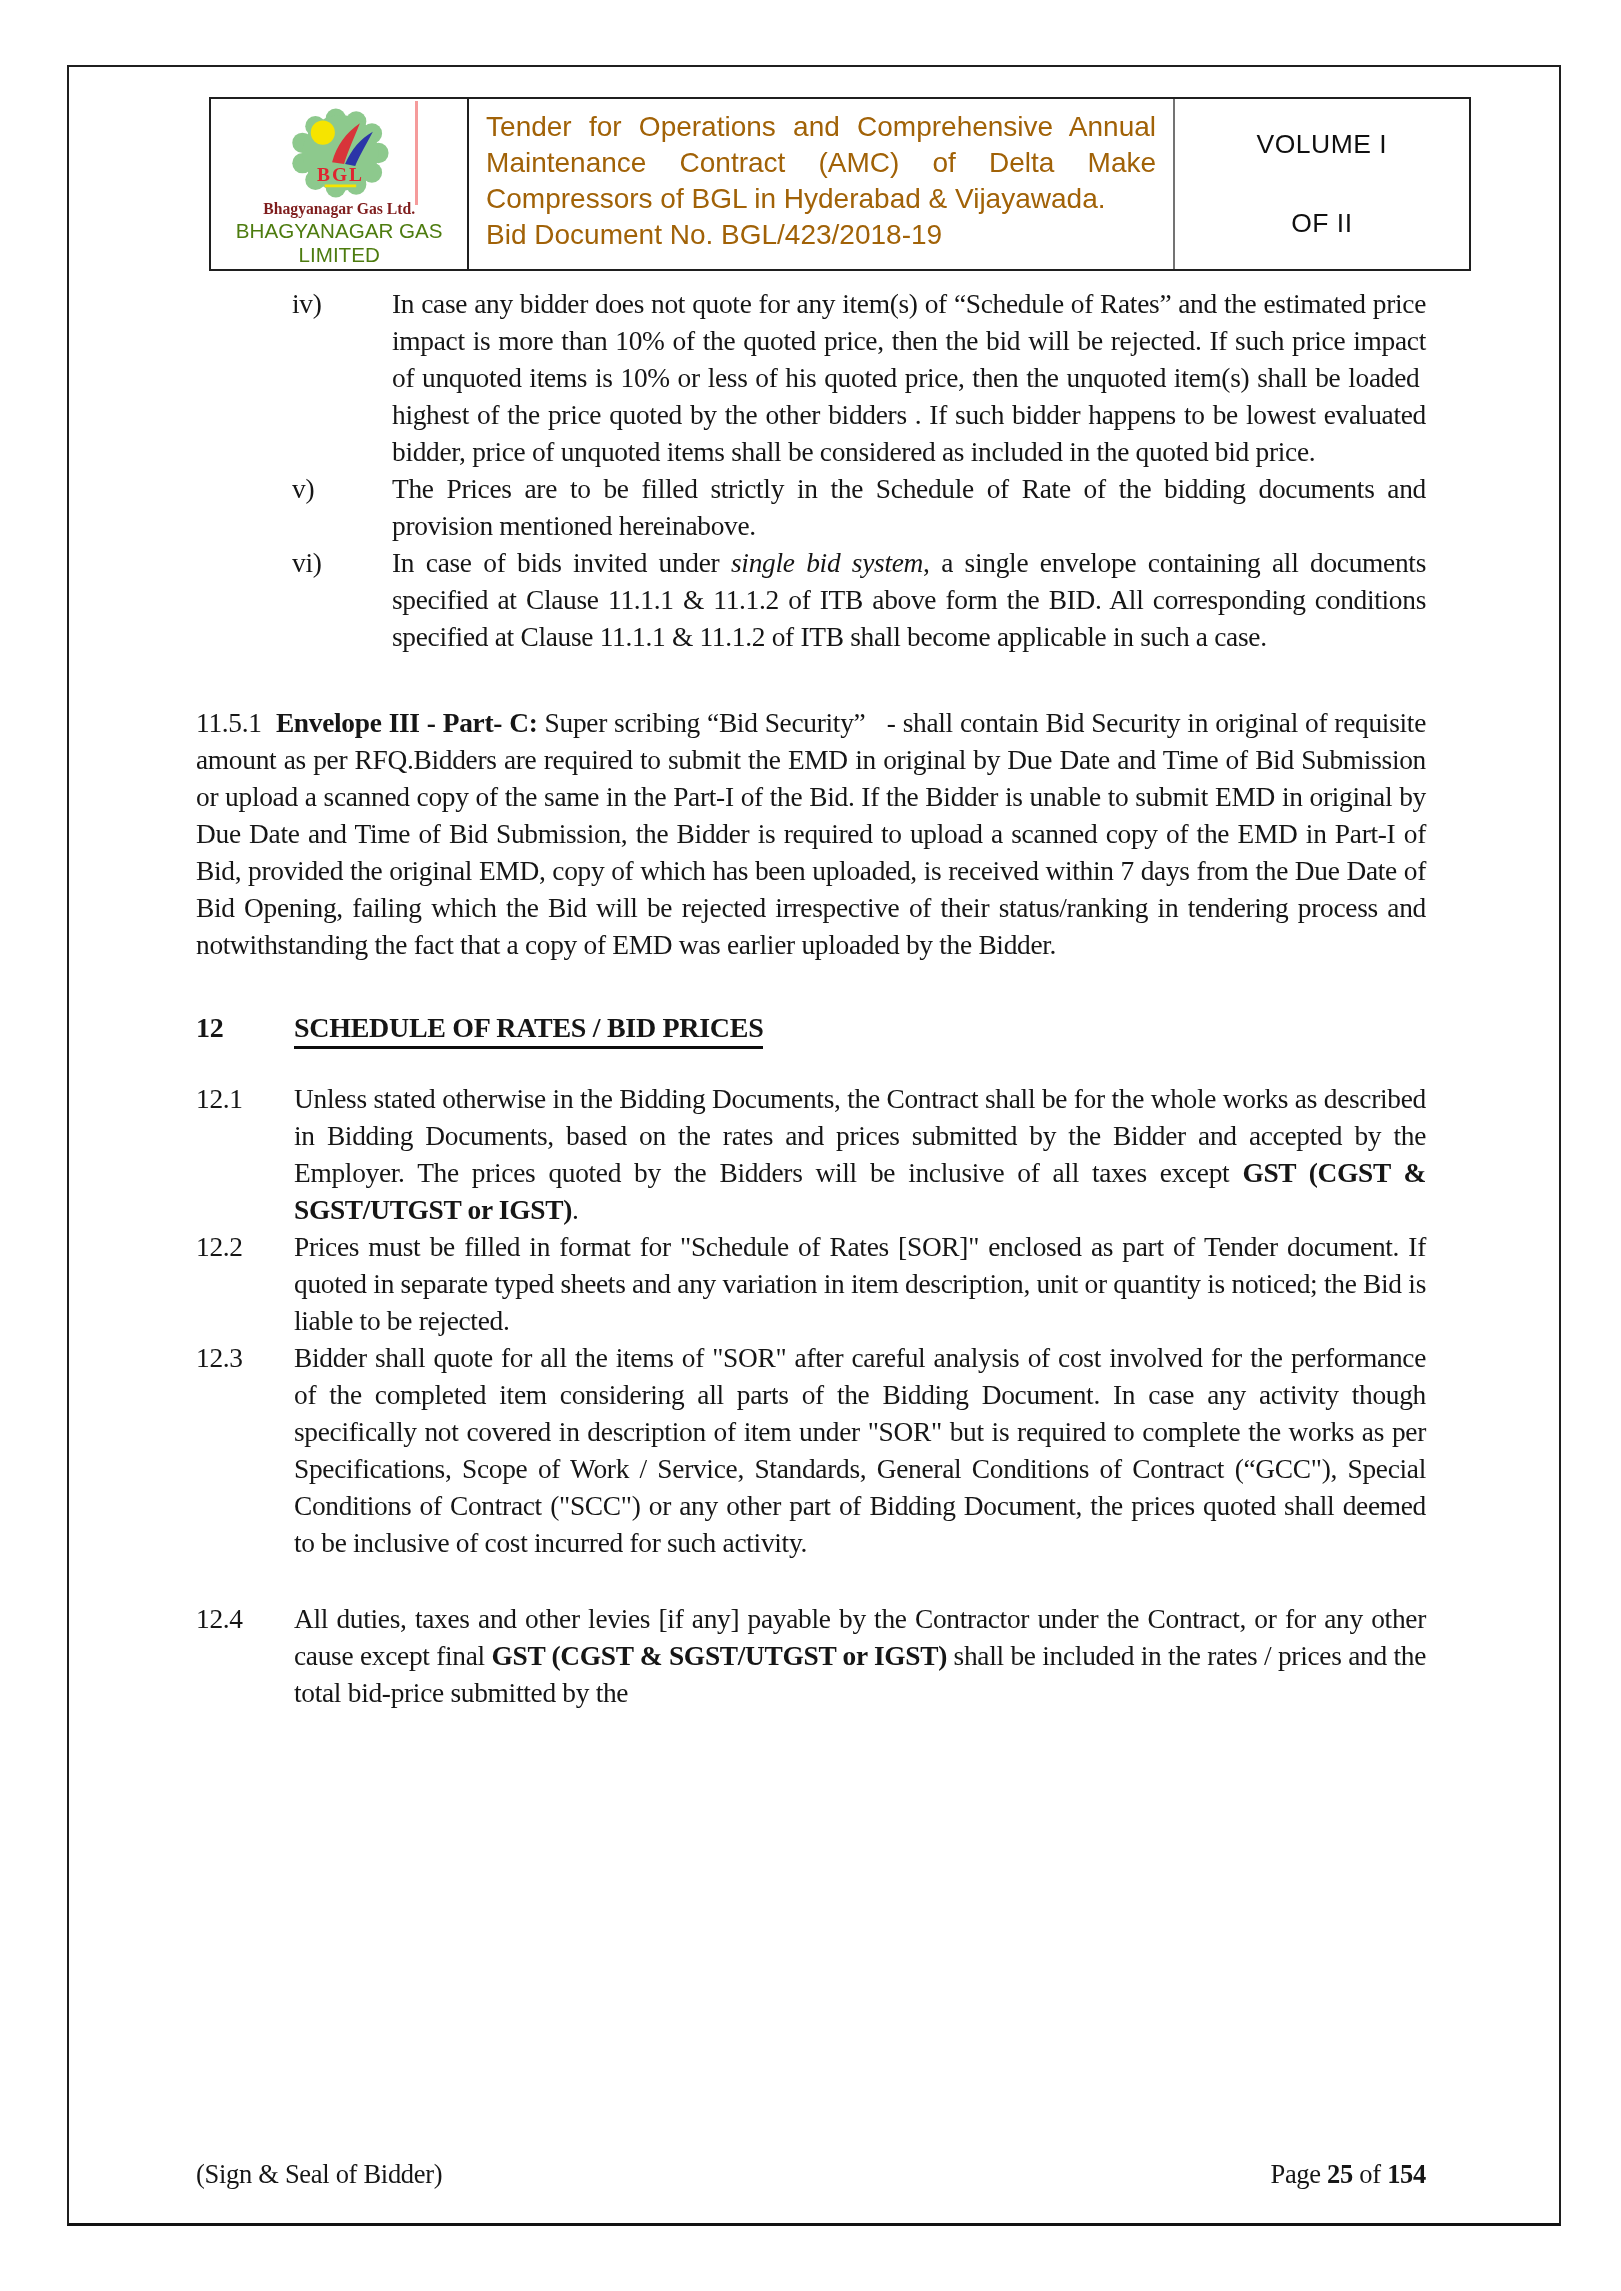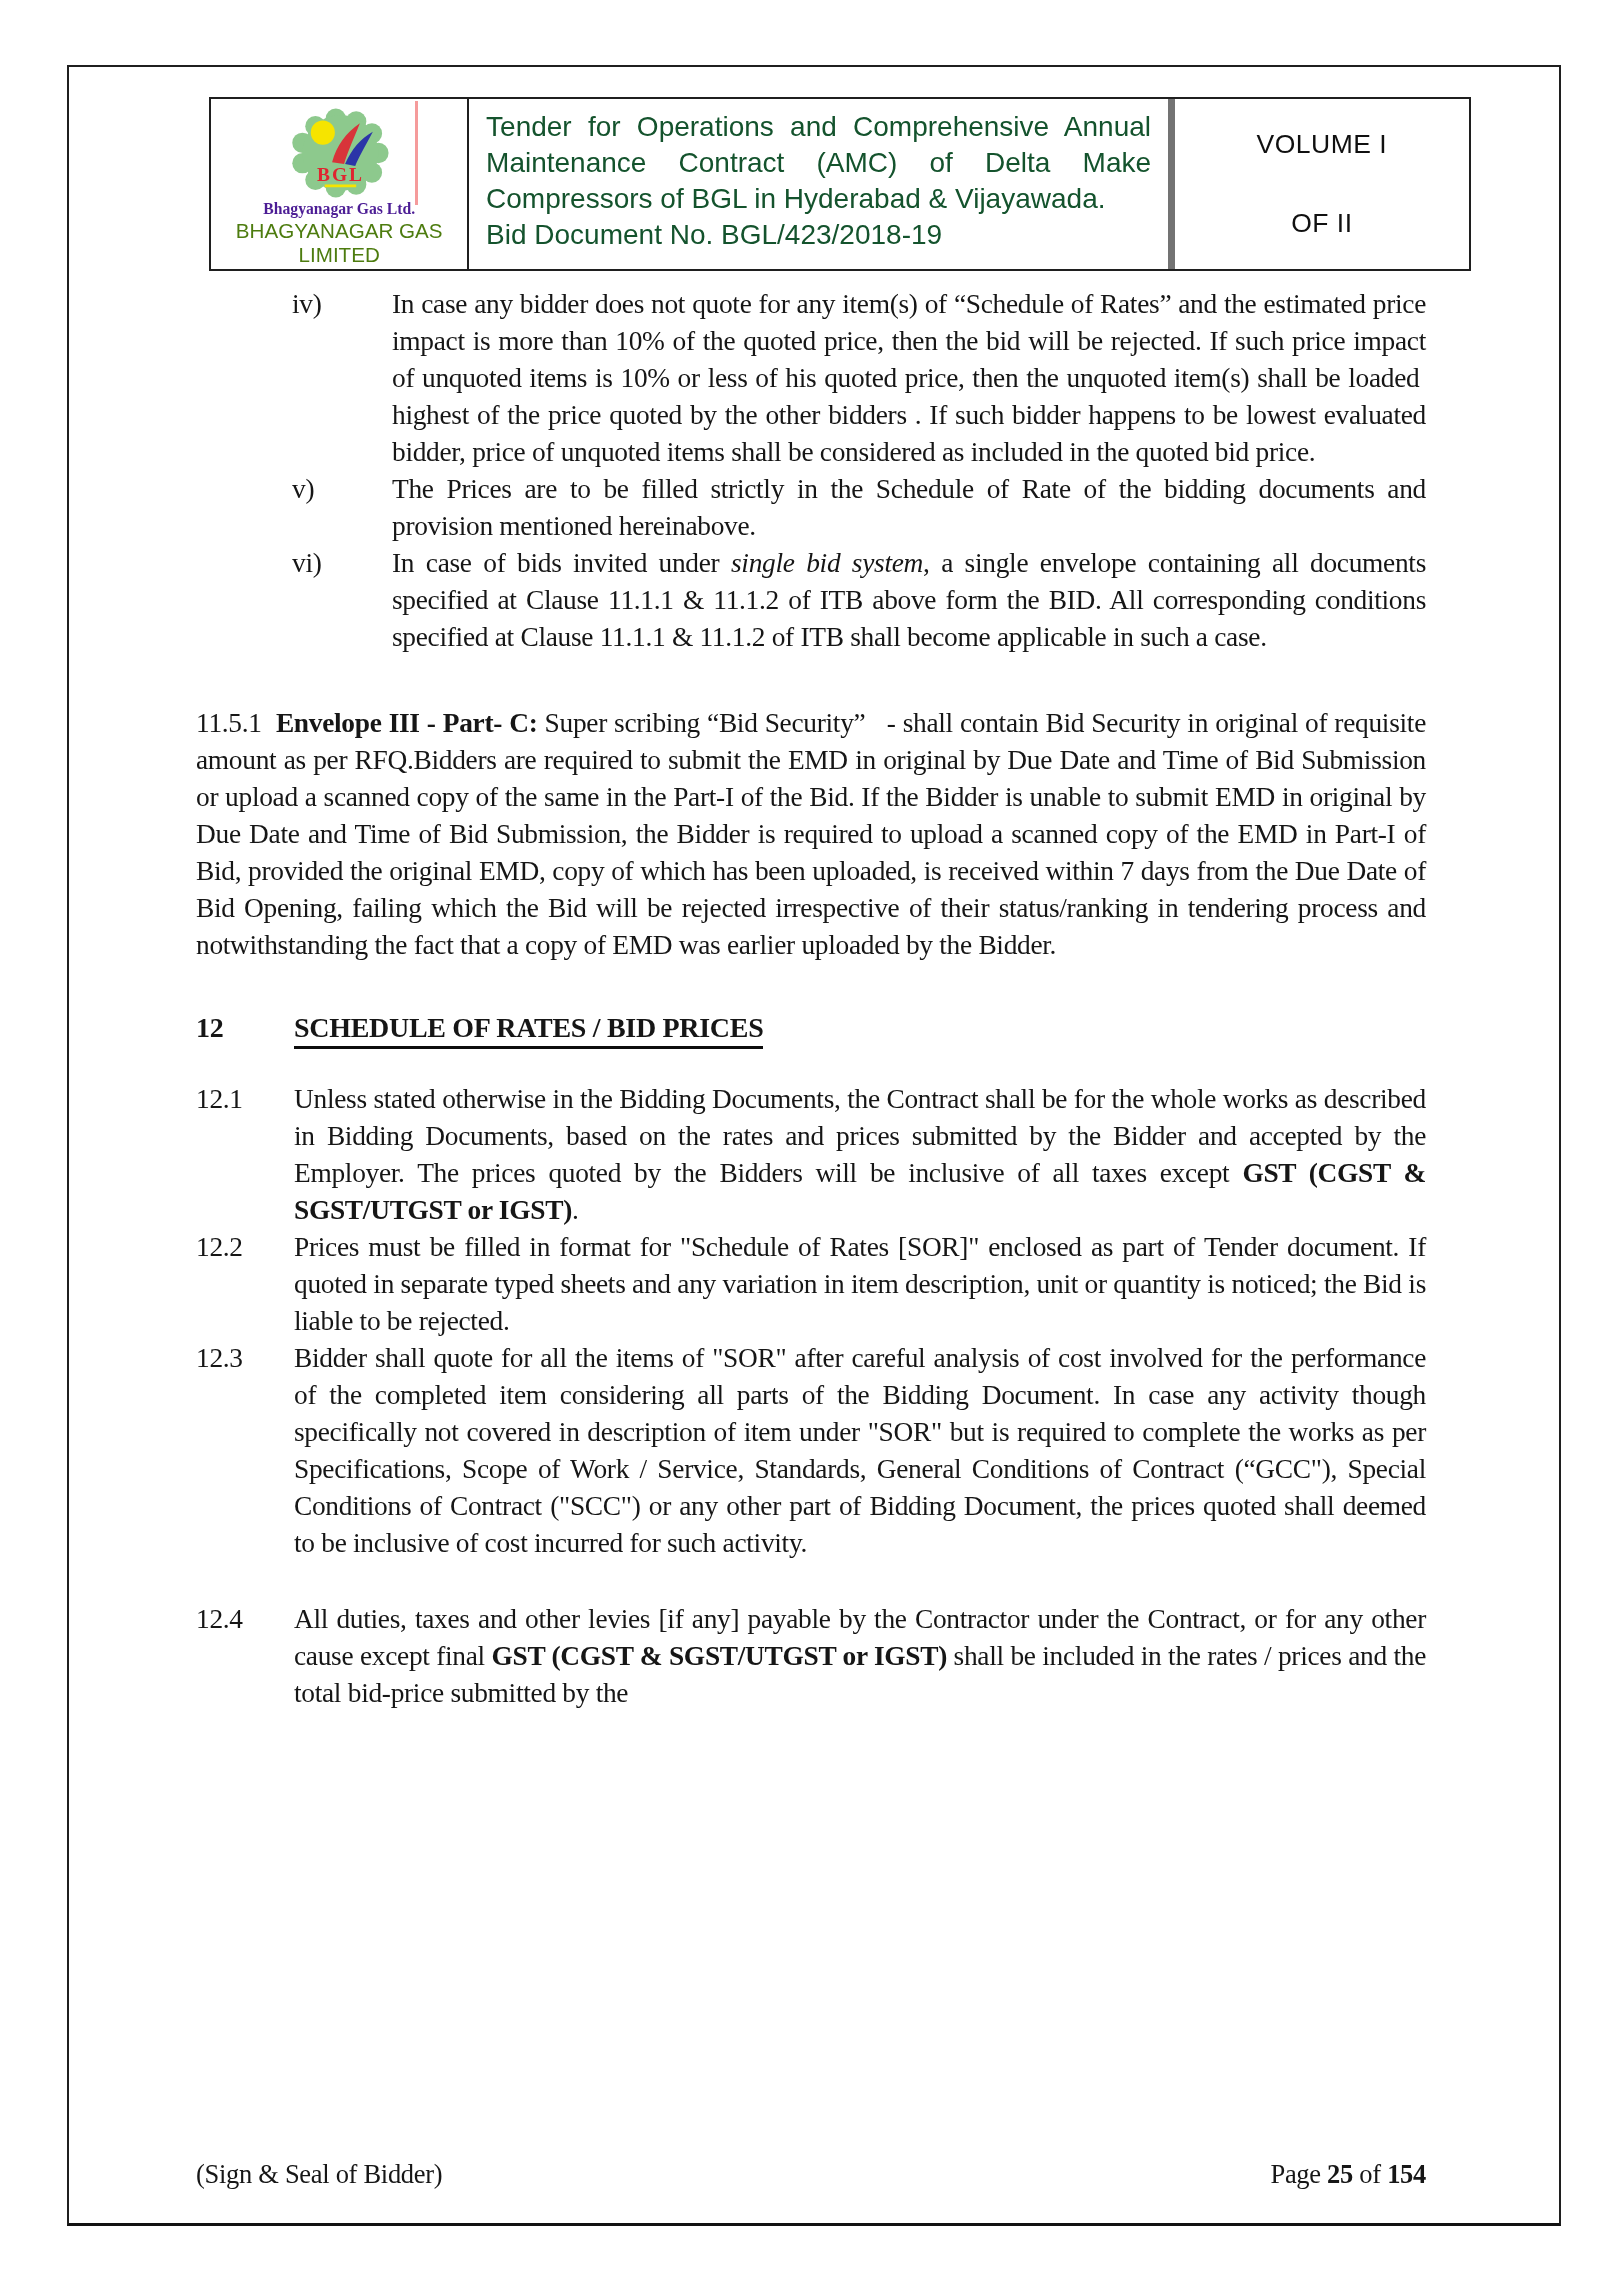--- a/index.html
+++ b/index.html
@@ -8,25 +8,25 @@
     border:2px solid #1f1f1f;border-bottom:3.9px solid #111;pointer-events:none;}
   
   .header-table{position:absolute;left:209px;top:97px;width:1262px;height:174px;
     border:2px solid #1f1f1f;display:flex;box-sizing:border-box;background:#fff;}
   .cell{box-sizing:border-box;height:100%;}
   .logo-cell{width:259px;border-right:2px solid #1f1f1f;position:relative;
     display:flex;flex-direction:column;align-items:center;justify-content:flex-start;padding-top:3.9px;}
   .logo-redline{position:absolute;left:204px;top:2px;width:2.9px;height:104px;background:#f59b9b;}
   .logo-graphic{width:167px;height:100px;display:block;}
   .logo-small-name{font-family:"Liberation Serif",serif;font-weight:bold;font-size:15.7px;
-    color:#4c1d95;line-height:15.7px;margin-top:-2px;}
+    color:#7f1d1d;line-height:15.7px;margin-top:-2px;}
   .company-caps{font-family:"Liberation Sans",sans-serif;font-size:20.6px;line-height:23.5px;
     color:#4d7c0f;text-align:center;margin-top:2.9px;letter-spacing:0px;}
-  .title-cell{width:707px;border-right:7px solid #737373;padding:9.8px 16.7px 5.9px 16.7px;
-    font-family:"Liberation Sans",sans-serif;font-size:28px;line-height:36px;color:#14532d;}
+  .title-cell{width:707px;border-right:2px solid #737373;padding:9.8px 16.7px 5.9px 16.7px;
+    font-family:"Liberation Sans",sans-serif;font-size:28px;line-height:36px;color:#a16207;}
   .title-par{text-align:justify;}
   .bid-doc{text-align:left;}
   .volume-cell{width:295px;display:flex;flex-direction:column;align-items:center;justify-content:center;
     font-family:"Liberation Sans",sans-serif;font-size:26.5px;line-height:39px;color:#101010;letter-spacing:0.5px;gap:40px;}
   
   .content{position:absolute;left:196px;top:286px;width:1230px;
     font-size:27.4px;line-height:37px;letter-spacing:-0.3px;text-align:justify;}
   .hang{position:relative;padding-left:196px;}
   .roman-marker{position:absolute;left:96px;top:0;}
   .clause{position:relative;padding-left:98px;}

